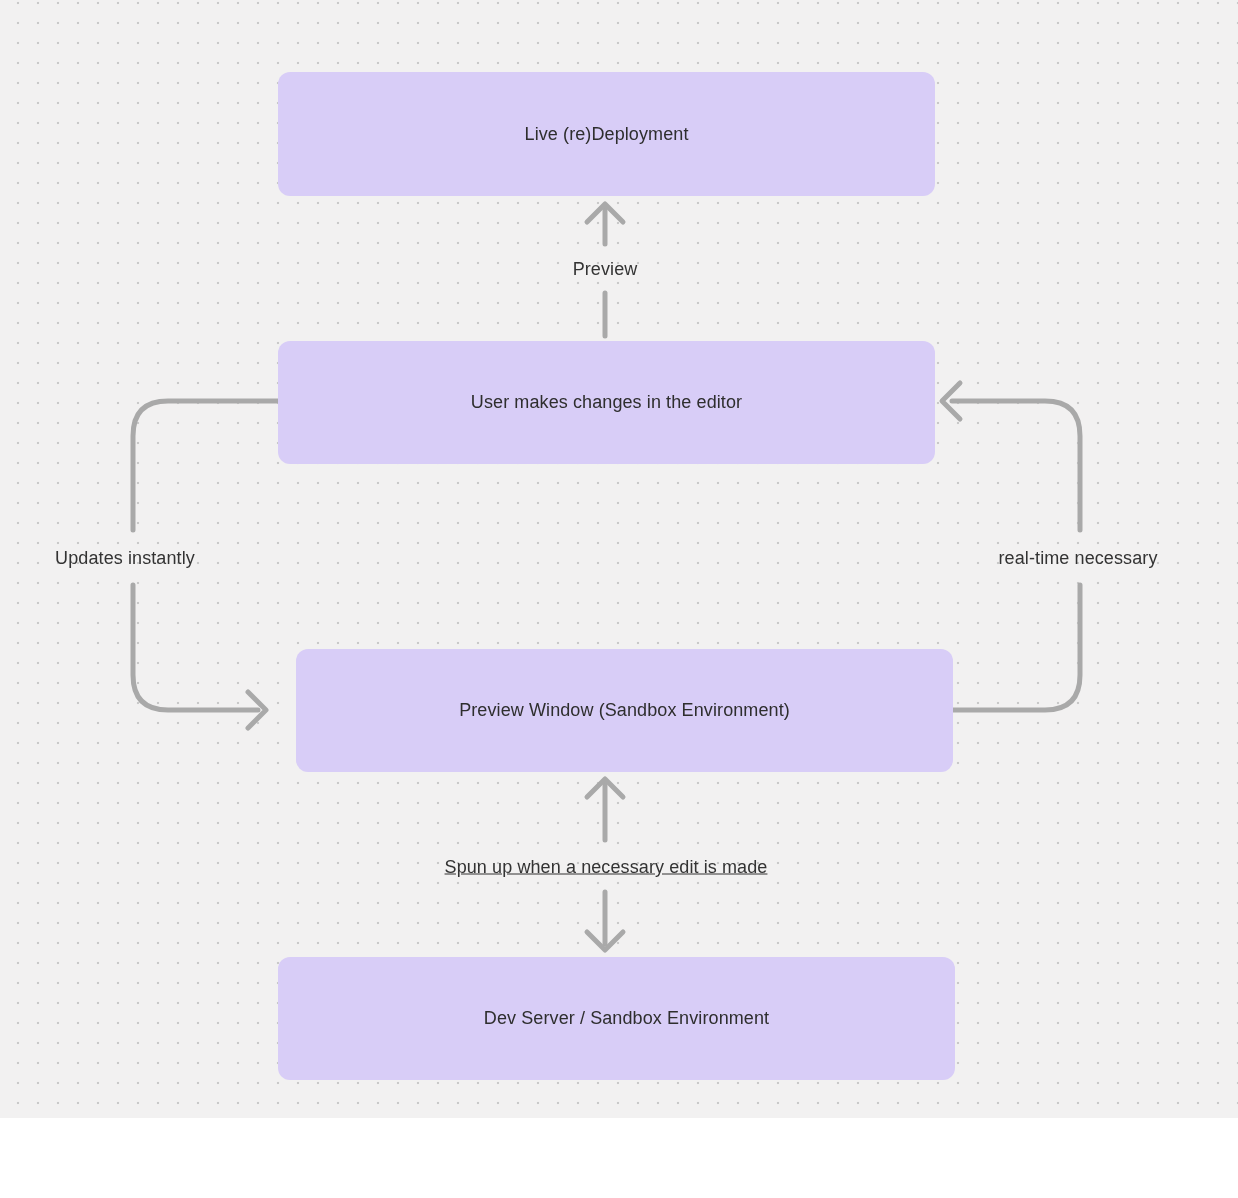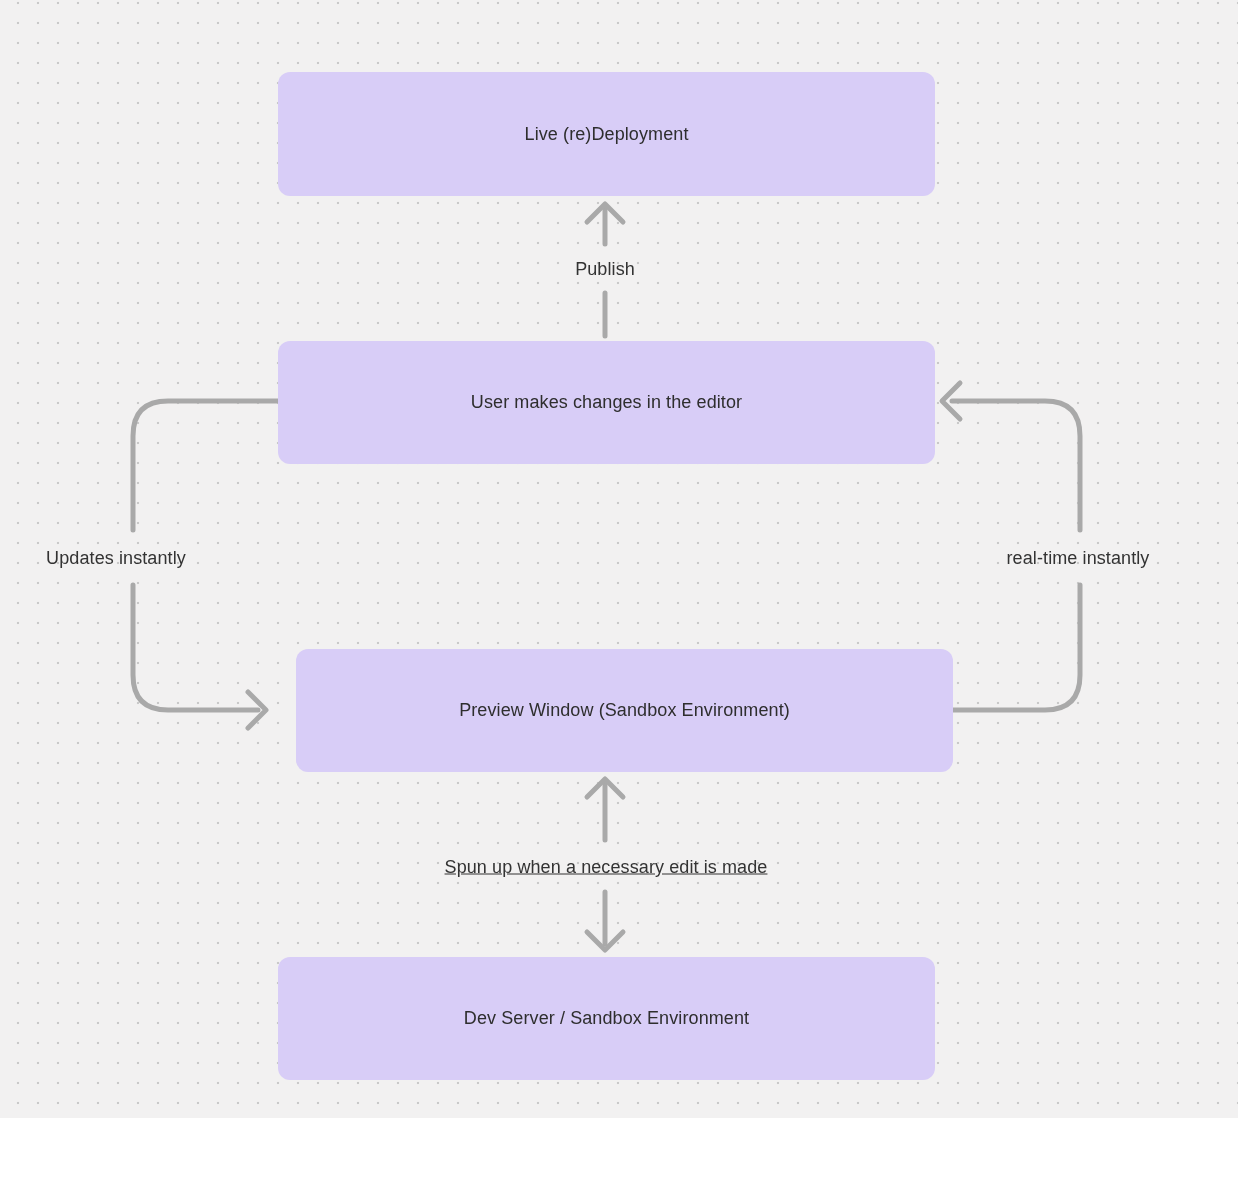--- a/index.html
+++ b/index.html
@@ -27,21 +27,21 @@
     display: flex;
     align-items: center;
     justify-content: center;
     font-size: 18px;
     color: #2e2e2e;
     letter-spacing: 0.1px;
   }
   .node-1 { top: 72px; height: 124px; }
   .node-2 { top: 341px; text-align: right; }
   .node-3 { top: 649px; margin-left: 18px; }
-  .node-4 { top: 957px; }
+  .node-4 { top: 957px; padding-left: 20px; }
   .edges {
     position: absolute;
     top: 0;
     left: 0;
   }
   .edges path {
     fill: none;
     stroke: #a9a9a9;
     stroke-width: 5;
     stroke-linecap: round;
@@ -49,21 +49,21 @@
   }
   .edge-label {
     position: absolute;
     transform: translate(-50%, -50%);
     white-space: nowrap;
     font-size: 18px;
     color: #333333;
     letter-spacing: 0.1px;
   }
   .label-publish   { left: 605px;  top: 269px; }
-  .label-updates   { left: 116px;  top: 558px; text-align: right; }
+  .label-updates   { left: 125px;  top: 558px; text-align: right; }
   .label-feedback  { left: 1078px; top: 558px; }
   .label-spunup    { left: 606px;  top: 867px; text-decoration: underline; }
 </style>
 </head>
 <body>
 
 <div class="canvas">
 
   <svg class="edges" width="1238" height="1198" viewBox="0 0 1238 1198">
 
@@ -102,21 +102,21 @@
   </div>
 
   <div class="node node-3">
     <span>Preview Window (Sandbox Environment)</span>
   </div>
 
   <div class="node node-4">
     <span>Dev Server / Sandbox Environment</span>
   </div>
 
-  <div class="edge-label label-publish">Publish</div>
+  <div class="edge-label label-publish">Preview</div>
 
   <div class="edge-label label-updates">Updates instantly</div>
 
-  <div class="edge-label label-feedback">real-time instantly</div>
+  <div class="edge-label label-feedback">real-time necessary</div>
 
   <div class="edge-label label-spunup">Spun up when a necessary edit is made</div>
 
 </div>
 
 </body></html>

